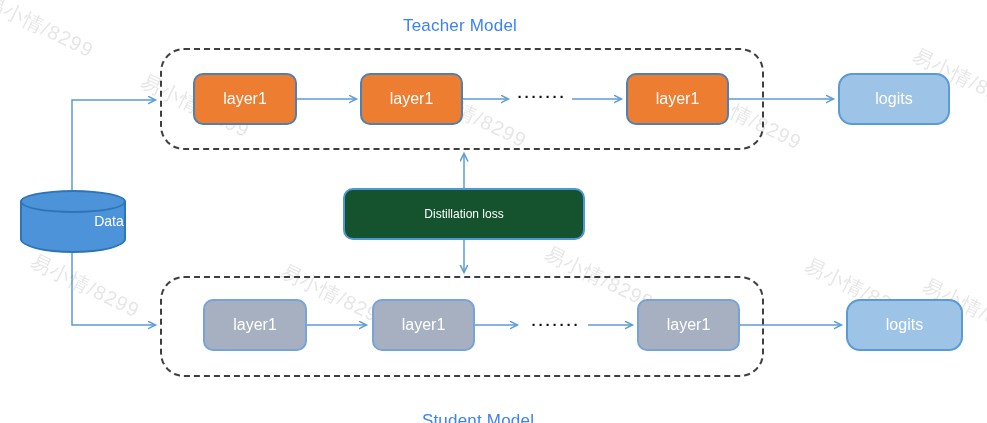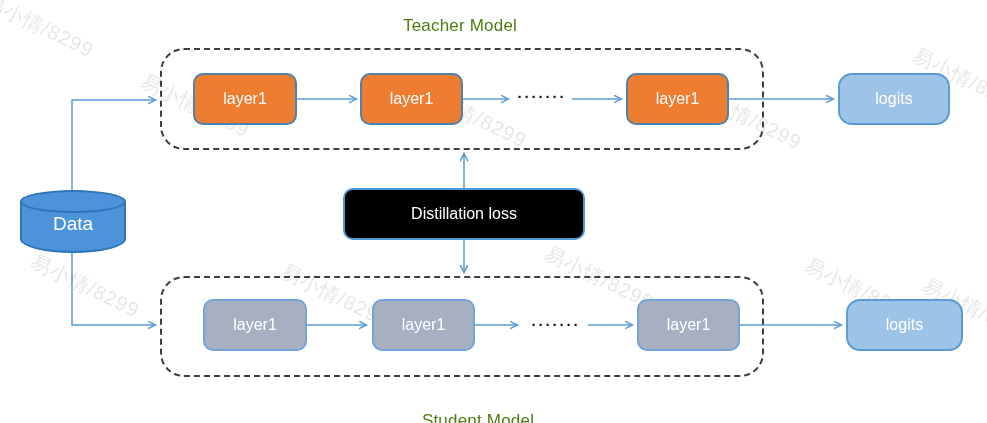--- a/index.html
+++ b/index.html
@@ -1,55 +1,55 @@
 <!DOCTYPE html>
 <html><head>
 <meta charset="utf-8">
 <style>
   html,body { margin:0; padding:0; background:#ffffff; }
   .canvas {
     position:relative; width:987px; height:423px; background:#ffffff;
     font-family:"Liberation Sans", sans-serif; overflow:hidden;
   }
   .title {
-    position:absolute; color:#4d7c0f; font-size:17px; text-align:center;
+    position:absolute; color:#3b82f6; font-size:17px; text-align:center;
     width:200px; letter-spacing:0.2px;
   }
   .dashed-frame {
     position:absolute; border:2px dashed #3f3f3f; border-radius:24px;
     box-sizing:border-box; background:transparent;
   }
   .box {
     position:absolute; display:flex; align-items:center; justify-content:center;
     color:#ffffff; font-size:16px; border:2px solid #5B9BD5; border-radius:10px;
     box-sizing:border-box; text-align:center;
   }
   .layer-teacher { background:#ED7D31; border-color:#4E81B0; }
   .layer-student { background:#A6B0C1; border-color:#76A3D8; }
   .logits-box   { background:#9DC3E6; border-color:#5B9BD5;border-radius:14px; }
-  .loss-box     { background:#000000; border-color:#4F97D6; font-size:16px; }
+  .loss-box     { background:#14532d; border-color:#4F97D6; font-size:12px; }
   .dots {
     position:absolute; color:#111111; font-size:15px; font-weight:bold;
     letter-spacing:2px; line-height:18px; text-align:center; width:56px;
   }
   .connectors { position:absolute; left:0; top:0; width:987px; height:423px; }
   .cylinder { position:absolute; left:20px; top:190px; width:106px; height:63px; }
   .cyl-body {
     position:absolute; left:0; top:11px; width:106px; height:52px;
     background:#4D93D9; border:2px solid #2E75B6; border-top:none;
     border-radius:0 0 53px 53px / 0 0 14px 14px; box-sizing:border-box;
   }
   .cyl-top {
     position:absolute; left:0; top:0; width:106px; height:23px;
     background:#4D93D9; border:2px solid #2E75B6; border-radius:50%;
     box-sizing:border-box;
   }
   .cyl-label {
     position:absolute; left:0; top:23px; width:100%; text-align:center;
-    color:#ffffff; font-size:19px;
+    color:#ffffff; font-size:14px;padding-left:36px;
   }
   .watermark {
     position:absolute; color:rgba(100,100,100,0.16); font-size:20px;
     transform:rotate(26deg); transform-origin:left top; white-space:nowrap;
     pointer-events:none; letter-spacing:1px;
   }
 </style>
 </head>
 <body>
 

